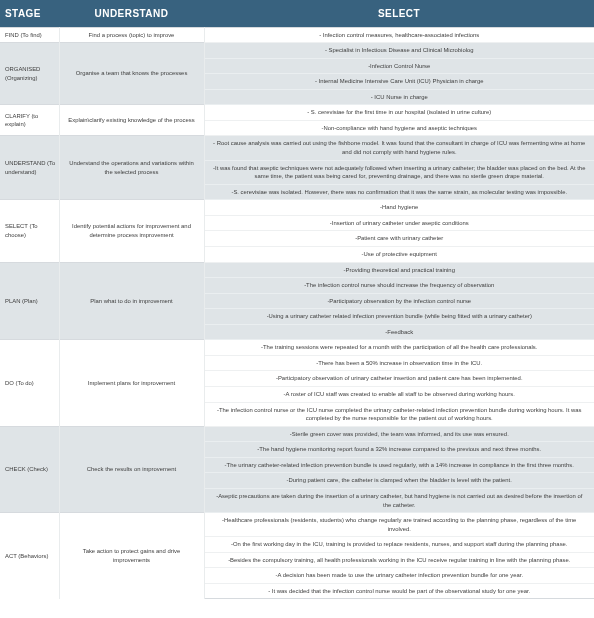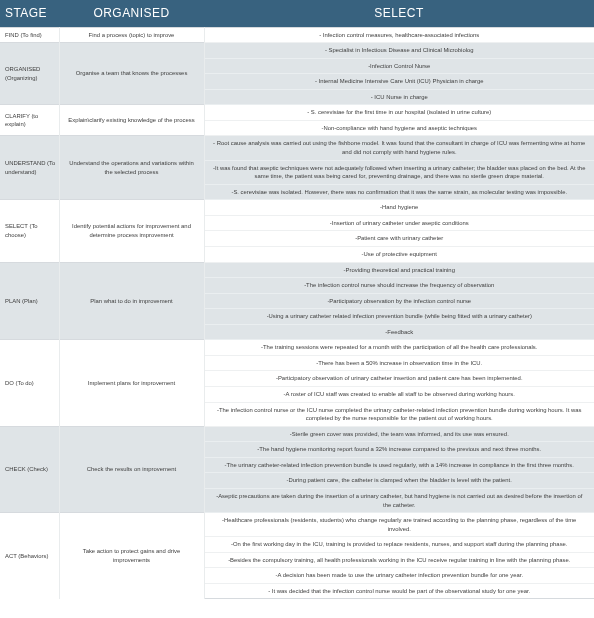--- a/index.html
+++ b/index.html
@@ -16,22 +16,22 @@
   }
   table.fade-table {
     width: 594px;
     border-collapse: collapse;
     table-layout: fixed;
   }
   
   thead th {
     background: #38627f;
     color: #ffffff;
-    font-size: 12px;
-    font-weight: normal;
+    font-size: 10px;
+    font-weight: bold;
     letter-spacing: 0.45px;
     text-align: center;
     height: 27px;
     vertical-align: middle;
     padding: 0 4px;
     border: none;
   }
   th.col-stage   { width: 59px; text-align: left; padding-left: 5px; }
   th.col-def     { width: 145px; }
   th.col-period  { width: 390px; }
@@ -77,21 +77,21 @@
   
   tr.last td { border-bottom: 1px solid #d6dade; }
 </style>
 </head>
 <body>
 
 <table class="fade-table">
   <thead>
     <tr>
       <th class="col-stage">STAGE</th>
-      <th class="col-def">ORGANISED</th>
+      <th class="col-def">UNDERSTAND</th>
       <th class="col-period">SELECT</th>
     </tr>
   </thead>
   <tbody id="table-body">
       <tr class="band-light group-start">
         <td class="stage" rowspan="1">FIND (To find)</td>
         <td class="def" rowspan="1">Find a process (topic) to improve</td>
         <td class="period">- Infection control measures, healthcare-associated infections</td>
       </tr>
       <tr class="band-dark group-start">

